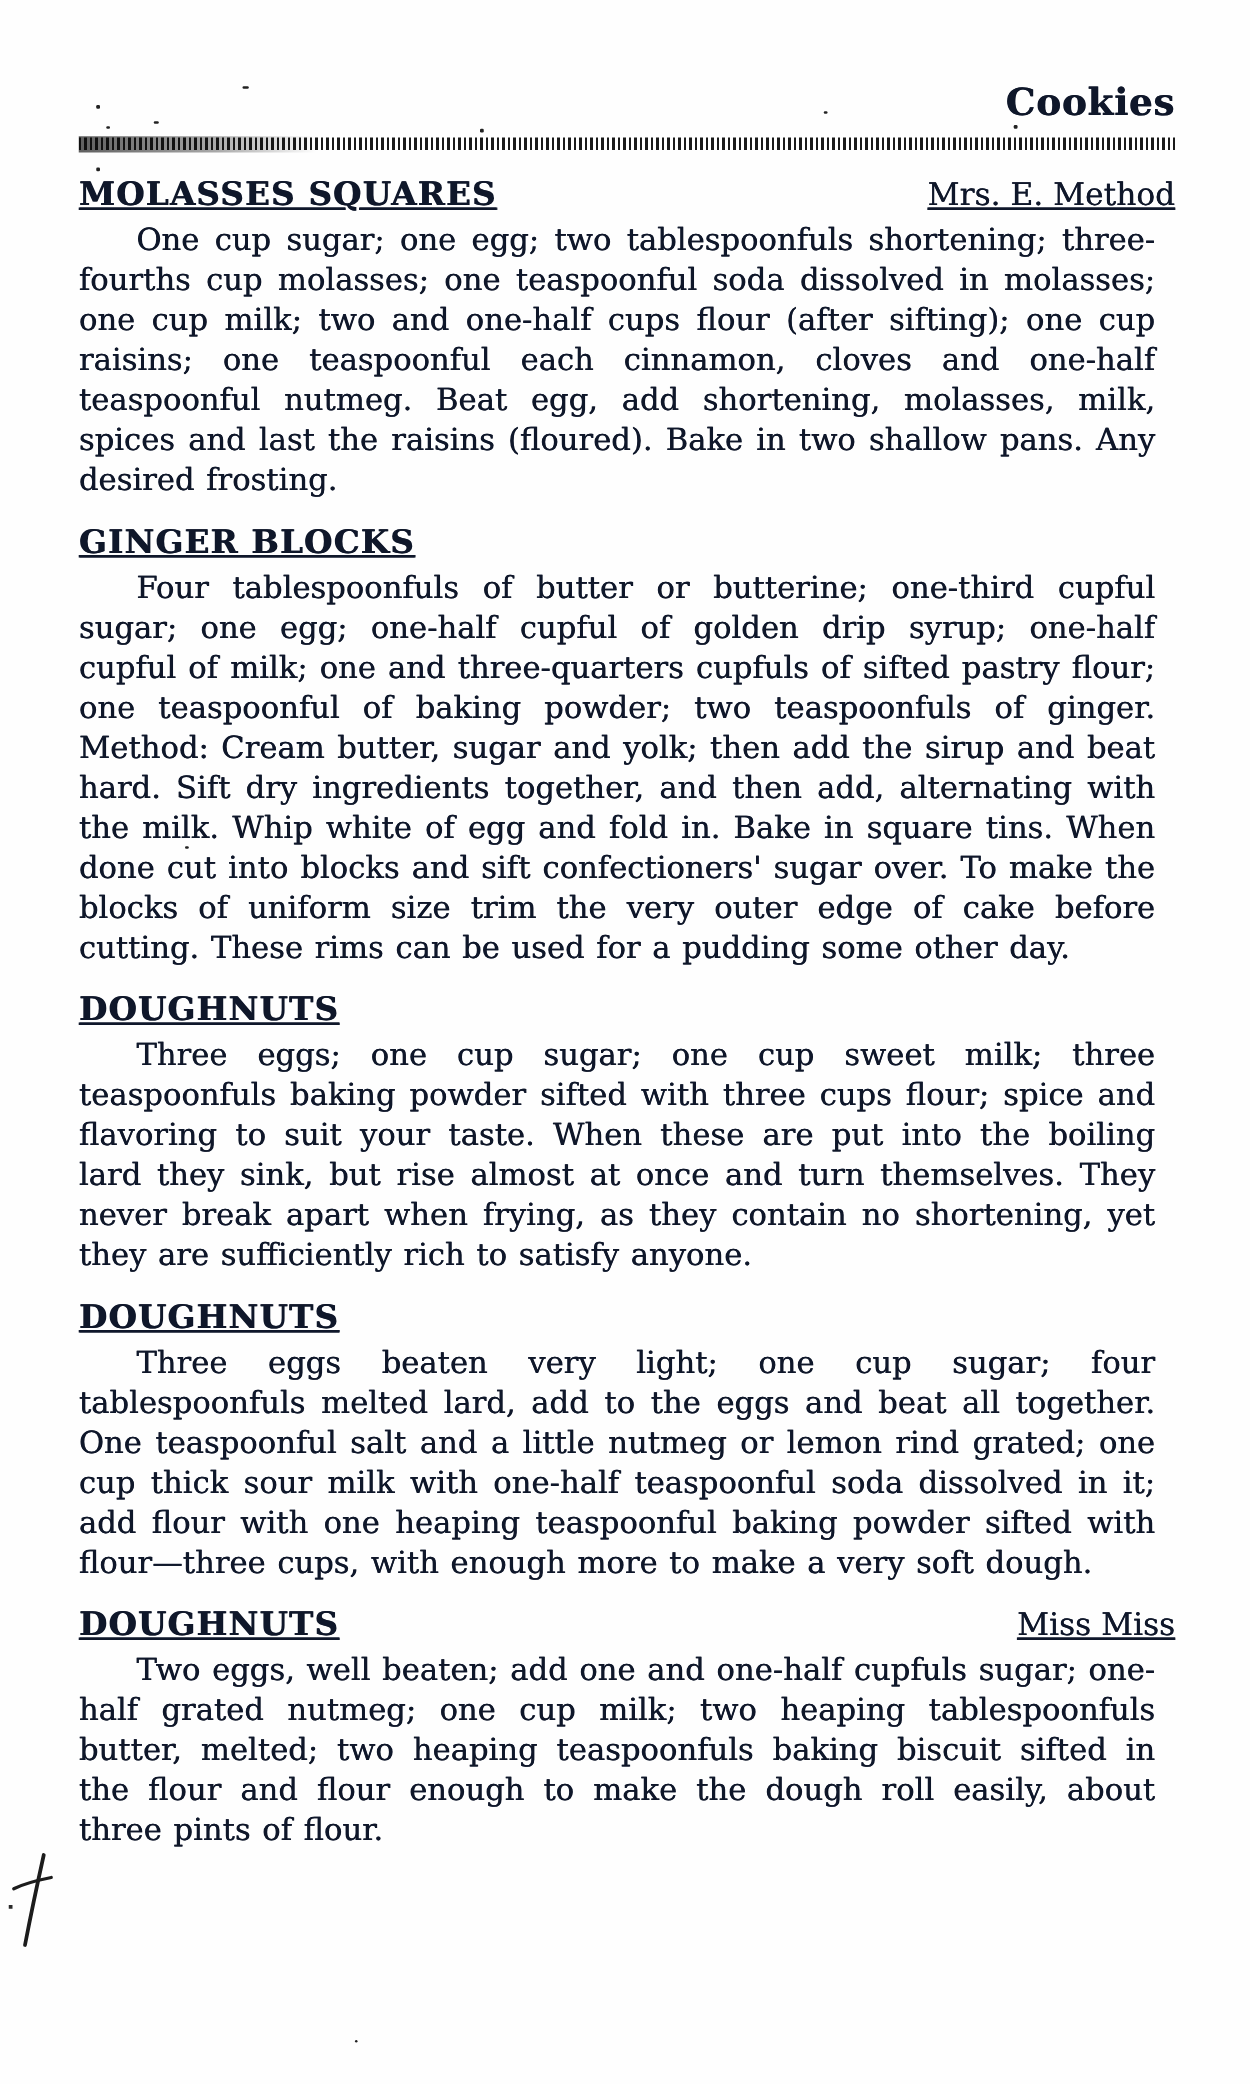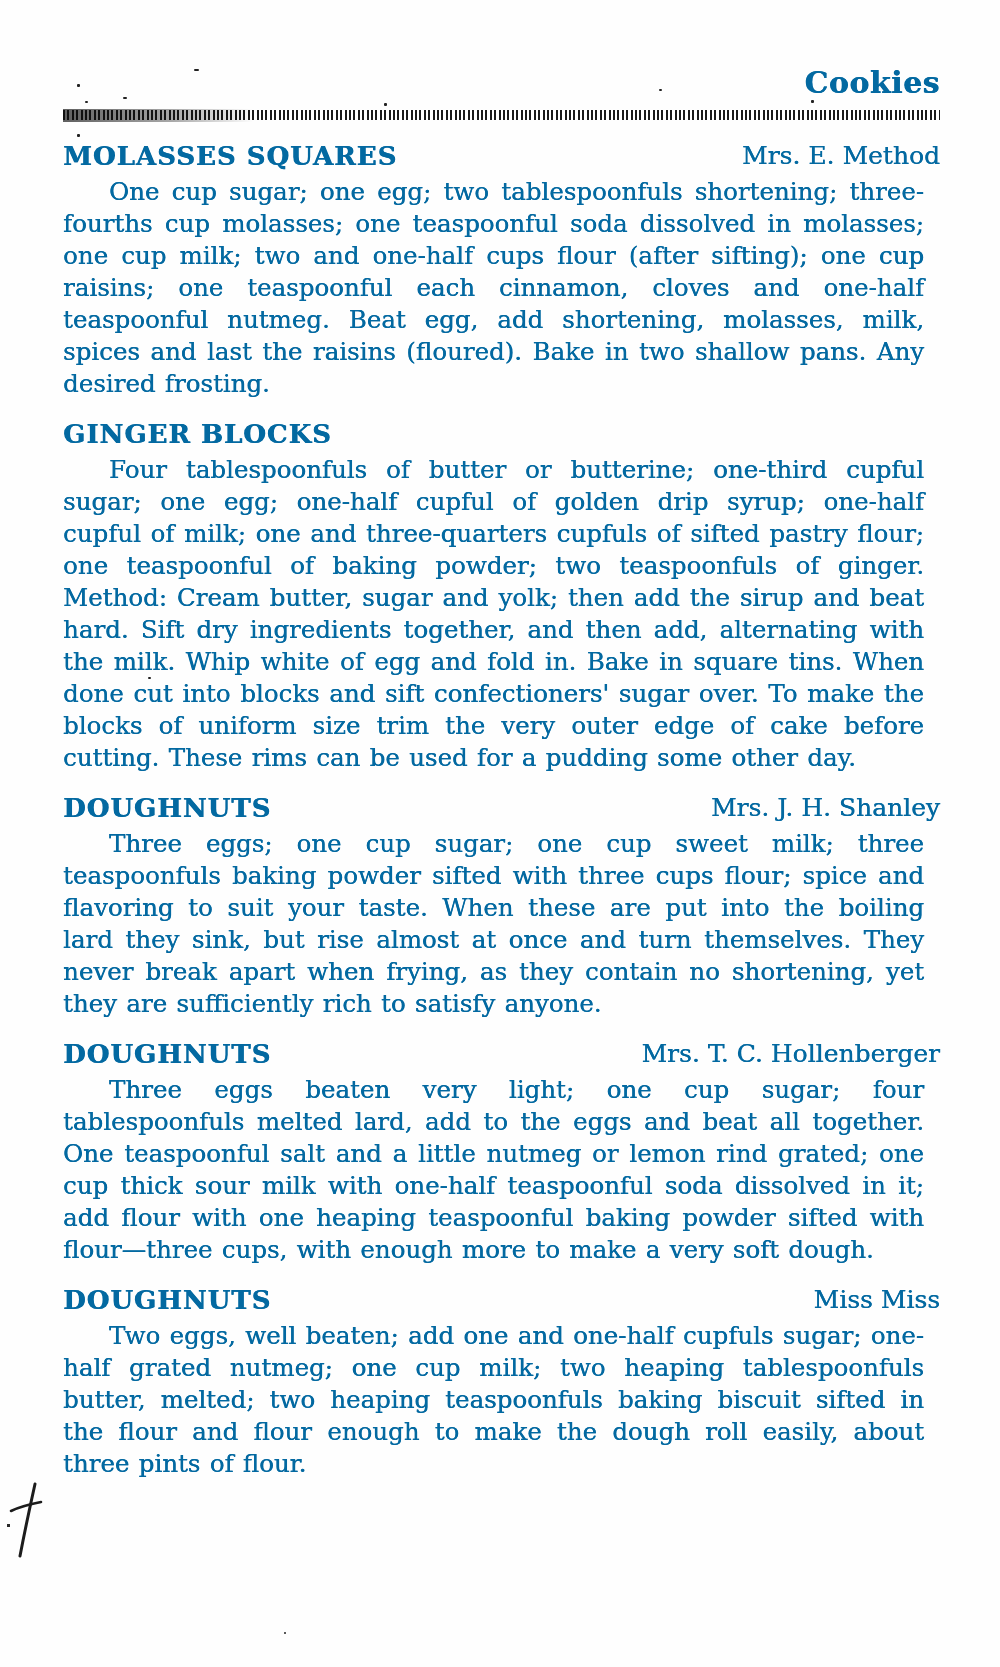--- a/index.html
+++ b/index.html
@@ -7,21 +7,21 @@
     padding: 0;
     background: #ffffff;
   }
   .sheet {
     position: relative;
     width: 1000px;
     height: 1667px;
     background: #fefefe;
     overflow: hidden;
     font-family: "DejaVu Serif", serif;
-    color: #0369a1;
+    color: #0f172a;
   }
   .content {
     position: absolute;
     left: 63px;
     right: 60px;
     top: 0;
   }
   .running-head {
     padding-top: 66px;
     text-align: right;
@@ -40,20 +40,21 @@
     background-size: 100% 100%, 100% 78%;
     background-repeat: no-repeat;
     background-position: 0 0, 0 1px;
   }
   .recipe { margin-top: 16px; }
   .recipe-head {
     display: flex;
     justify-content: space-between;
     align-items: flex-end;
     line-height: 36px;
+    text-decoration: underline;
   }
   .recipe-title {
     margin: 0;
     font-size: 26px;
     font-weight: bold;
     letter-spacing: 1px;
     text-shadow: 0.6px 0 0 currentColor;
   }
   .recipe-attribution {
     font-size: 25px;
@@ -136,29 +137,27 @@
       </div>
       <p class="recipe-body">Four tablespoonfuls of butter or butterine; one-third cupful sugar; one egg; one-half cupful of golden drip syrup; one-half cupful of milk; one and three-quarters cupfuls of sifted pastry flour; one teaspoonful of baking powder; two teaspoonfuls of ginger. Method: Cream butter, sugar and yolk; then add the sirup and beat hard. Sift dry ingredients together, and then add, alternating with the milk. Whip white of egg and fold in. Bake in square tins. When done cut into blocks and sift confectioners' sugar over. To make the blocks of uniform size trim the very outer edge of cake before cutting. These rims can be used for a pudding some other day.</p>
     </section>
 
     <section class="recipe">
     </section>
 
     <section class="recipe">
       <div class="recipe-head">
         <h2 class="recipe-title">DOUGHNUTS</h2>
-        <span class="recipe-attribution">Mrs. J. H. Shanley</span>
       </div>
       <p class="recipe-body">Three eggs; one cup sugar; one cup sweet milk; three teaspoonfuls baking powder sifted with three cups flour; spice and flavoring to suit your taste. When these are put into the boiling lard they sink, but rise almost at once and turn themselves. They never break apart when frying, as they contain no shortening, yet they are sufficiently rich to satisfy anyone.</p>
     </section>
 
     <section class="recipe">
       <div class="recipe-head">
         <h2 class="recipe-title">DOUGHNUTS</h2>
-        <span class="recipe-attribution">Mrs. T. C. Hollenberger</span>
       </div>
       <p class="recipe-body">Three eggs beaten very light; one cup sugar; four tablespoonfuls melted lard, add to the eggs and beat all together. One teaspoonful salt and a little nutmeg or lemon rind grated; one cup thick sour milk with one-half teaspoonful soda dissolved in it; add flour with one heaping teaspoonful baking powder sifted with flour—three cups, with enough more to make a very soft dough.</p>
     </section>
 
     <section class="recipe">
       <div class="recipe-head">
         <h2 class="recipe-title">DOUGHNUTS</h2>
         <span class="recipe-attribution">Miss Miss</span>
       </div>
       <p class="recipe-body">Two eggs, well beaten; add one and one-half cupfuls sugar; one-half grated nutmeg; one cup milk; two heaping tablespoonfuls butter, melted; two heaping teaspoonfuls baking biscuit sifted in the flour and flour enough to make the dough roll easily, about three pints of flour.</p>

